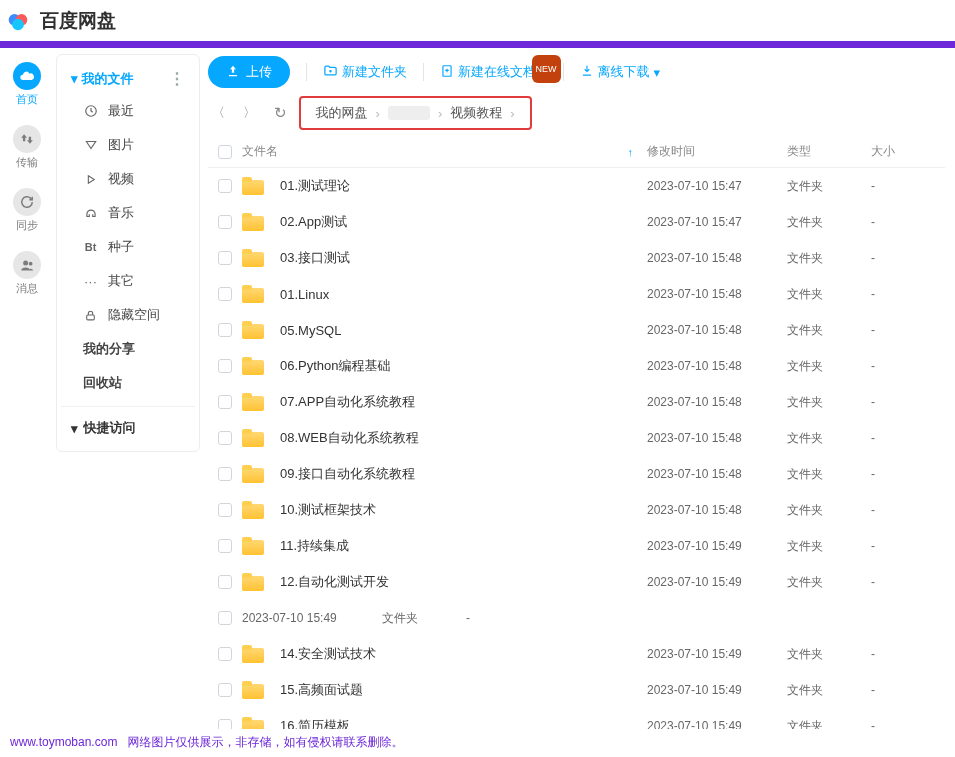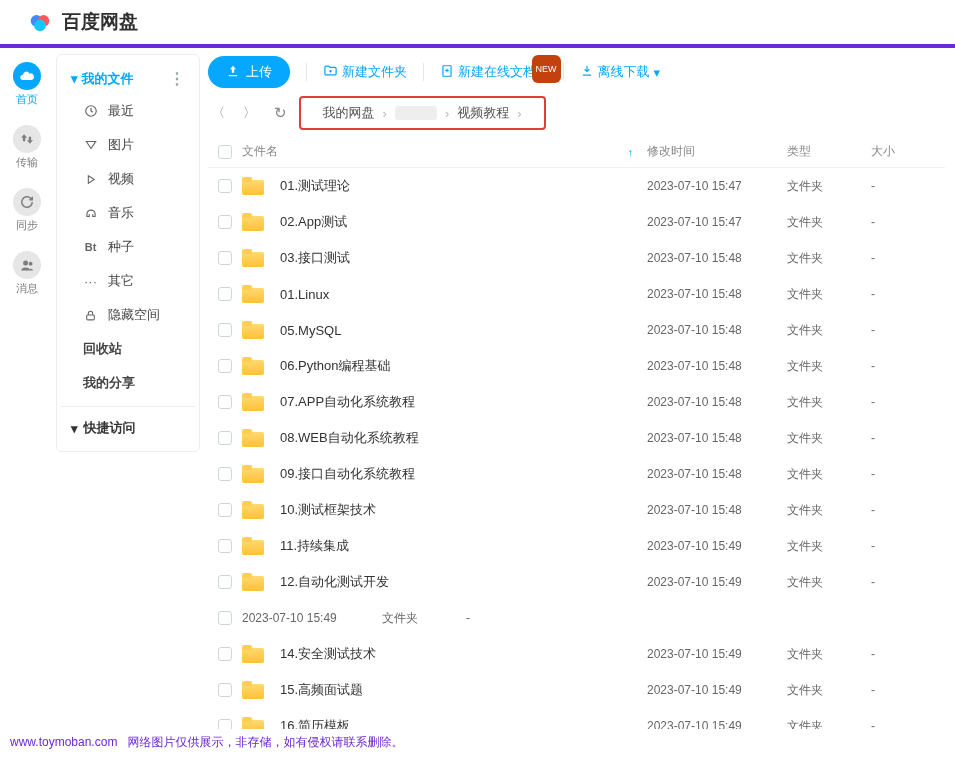--- a/index.html
+++ b/index.html
@@ -1,19 +1,19 @@
 <!DOCTYPE html>
 <html><head>
 <meta charset="utf-8">
 <style>
 * { margin: 0; padding: 0; box-sizing: border-box; font-family: "Microsoft YaHei", "PingFang SC", Arial, sans-serif; }
 body { width: 955px; height: 757px; background: #fff; font-size: 13px; color: #333; position: relative; }
 
 
-.header { height: 48px; display: flex; align-items: center; padding: 0 26px; border-bottom: 4px solid #6d28d9; }
+.header { height: 48px; display: flex; align-items: center; padding: 0 4px; border-bottom: 7px solid #6d28d9; }
 .logo { display: flex; align-items: center; gap: 8px; font-size: 19px; font-weight: 700; color: #2f2f2f; }
 .logo svg { width: 28px; height: 28px; }
 
 
 .icon-rail { position: absolute; left: 0; top: 48px; width: 54px; height: 260px; display: flex; flex-direction: column; align-items: center; padding-top: 14px; gap: 18px; }
 .rail-item { display: flex; flex-direction: column; align-items: center; gap: 2px; font-size: 11px; color: #7d7d7d; cursor: pointer; }
 .rail-item.active { color: #06a7ff; }
 .rail-icon { width: 28px; height: 28px; border-radius: 50%; display: flex; align-items: center; justify-content: center; background: #e6e6e6; color: #7d7d7d; }
 .rail-item.active .rail-icon { background: #06a7ff; color: #fff; }
 
@@ -33,21 +33,21 @@
 .toolbar { height: 36px; display: flex; align-items: center; gap: 16px; }
 .btn-primary { background: #06a7ff; color: #fff; border: none; border-radius: 18px; height: 32px; padding: 0 18px; display: flex; align-items: center; gap: 6px; font-size: 13px; cursor: pointer; }
 .btn-link { background: transparent; border: none; color: #06a7ff; font-size: 13px; display: flex; align-items: center; gap: 4px; cursor: pointer; position: relative; }
 .new-badge { position: absolute; top: -8px; right: -14px; background: #c2410c; color: #fff; font-size: 9px; padding: 9px 4px; border-radius: 6px; }
 .tb-divider { width: 1px; height: 18px; background: #e5e5e5; }
 
 
 .crumb-row { height: 46px; display: flex; align-items: center; gap: 8px; }
 .nav-arrows { display: flex; align-items: center; gap: 10px; color: #888; }
 .nav-arrows span { cursor: pointer; padding: 2px 4px; }
-.crumb-box { border: 2px solid #e23b3b; border-radius: 4px; padding: 6px 22px; display: flex; align-items: center; gap: 8px; font-size: 13px; color: #555; flex: 0 0 auto; min-width: 220px; }
+.crumb-box { border: 2px solid #e23b3b; border-radius: 4px; padding: 6px 15px; display: flex; align-items: center; gap: 8px; font-size: 13px; color: #555; flex: 0 0 auto; min-width: 220px; }
 .crumb-redact { width: 42px; height: 14px; background: #eee; border-radius: 3px; }
 .crumb-sep { color: #bbb; }
 .crumb-part { cursor: pointer; }
 
 
 .table-head { display: flex; align-items: center; height: 32px; border-bottom: 1px solid #f0f0f0; color: #888; font-size: 12px; }
 .col-check { width: 34px; display: flex; justify-content: center; }
 .col-name { flex: 1 1 auto; display: flex; align-items: center; gap: 6px; }
 .col-date { width: 140px; }
 .col-type { width: 84px; }
@@ -170,22 +170,22 @@
   <div class="side-item">
     <span class="side-ic">
       <svg width="13" height="13" viewBox="0 0 24 24" fill="none" stroke="currentColor" stroke-width="2">
           <rect x="5" y="11" width="14" height="9" rx="2"></rect>
           <path d="M8 11V8a4 4 0 018 0v3"></path>
         </svg>
     </span>
     <span>隐藏空间</span>
   </div>
 
+  <div class="side-plain" style="font-weight:600;">我的分享</div>
   <div class="side-plain" style="font-weight:600;">回收站</div>
-  <div class="side-plain" style="font-weight:600;">我的分享</div>
 
   <div class="side-divider"></div>
 
   <div class="side-section" style="font-weight:600;">
     <span>▾</span>
     <span>快捷访问</span>
   </div>
 </div>
 
 <div class="main">

